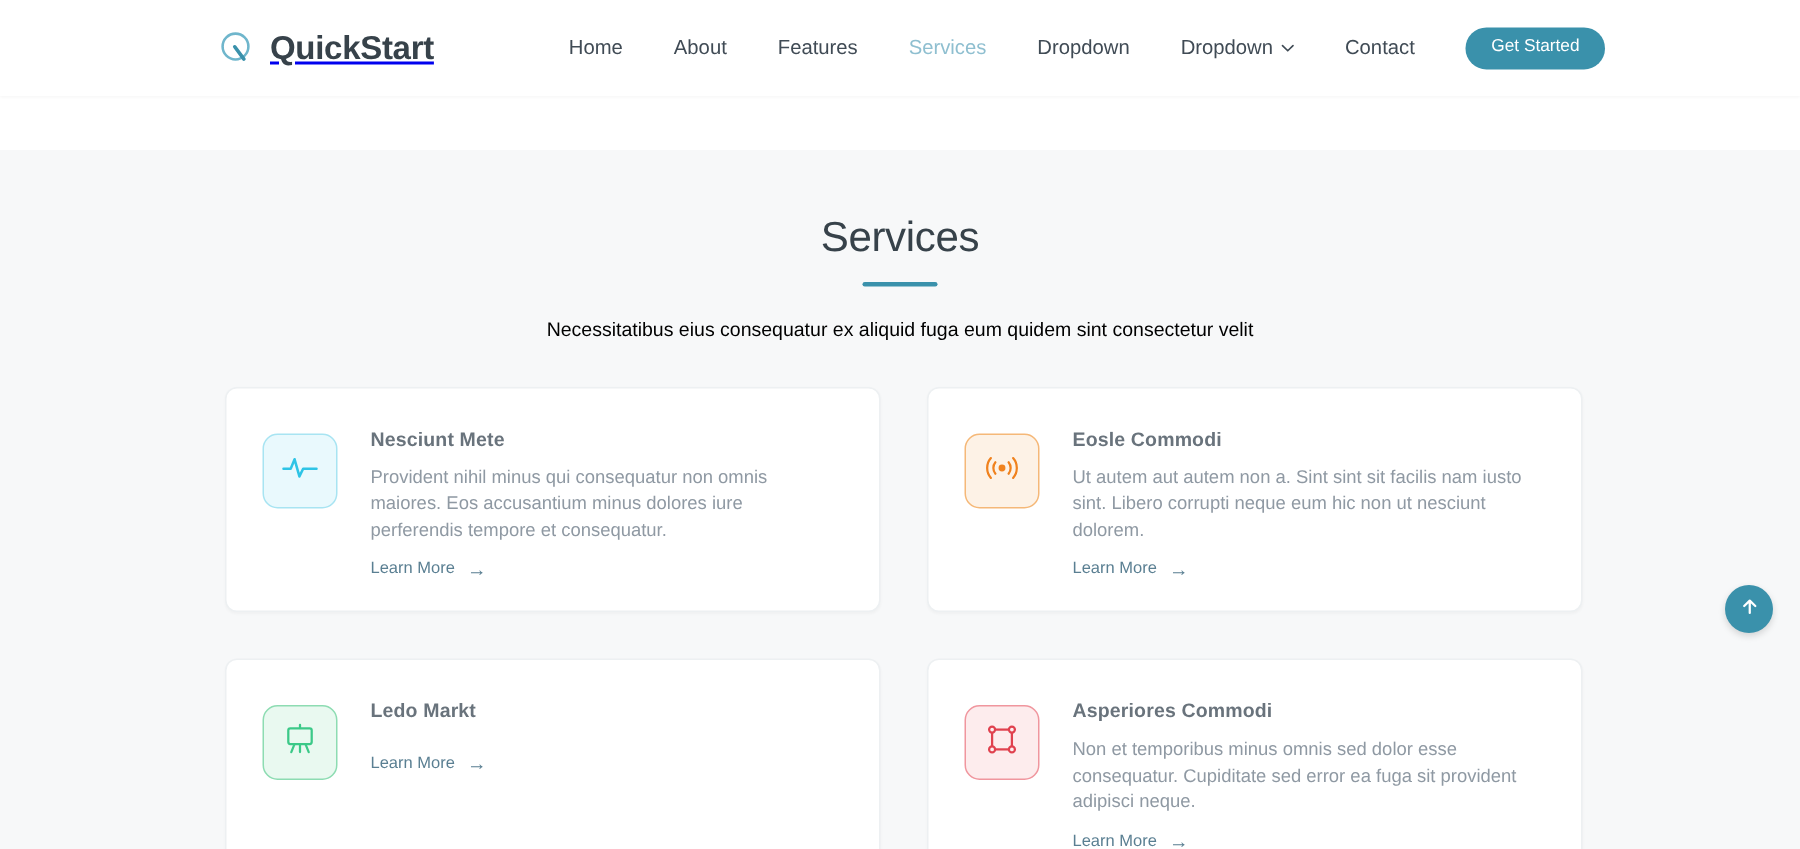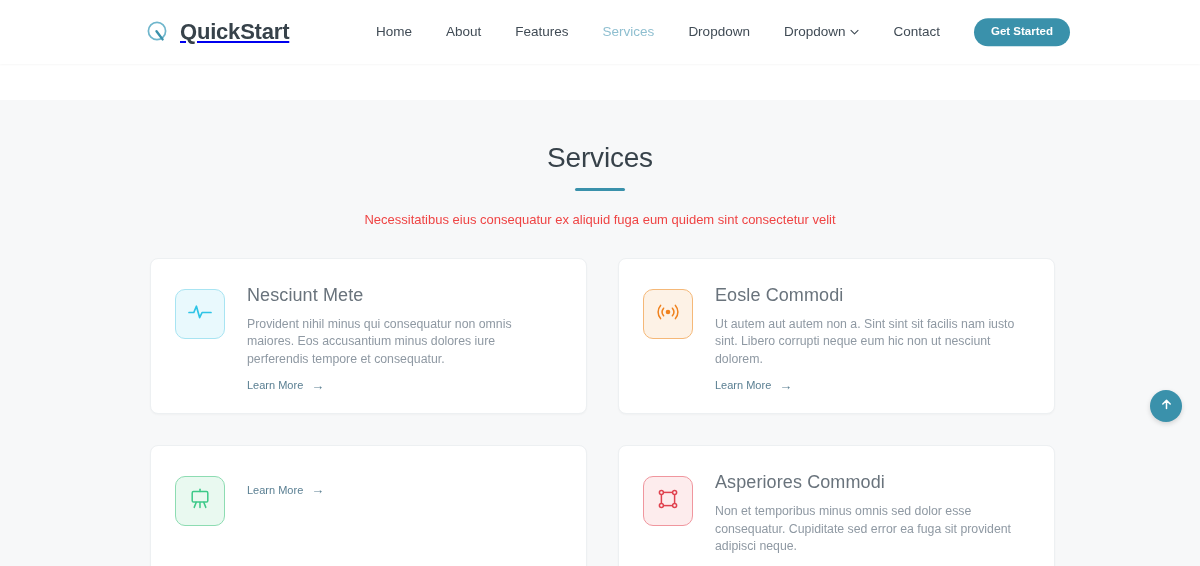--- a/index.html
+++ b/index.html
@@ -37,39 +37,39 @@
     font-size:13.5px; color:#404b55; padding:0 14px;
     text-decoration:none; white-space:nowrap; line-height:1;
   }
   .nav-link.active{ color:#8fbfd0; }
   .nav-drop{ display:flex; align-items:center; gap:5px; padding:0 14px; }
   .nav-drop .nav-link{ padding:0; }
   .chev{ display:block; }
   .cta{
     margin-left:14px;
     background:#3a91ab; color:#ffffff;
-    font-size:11.5px; font-weight:bold;
+    font-size:11.5px; font-weight:normal;
     padding:8px 17px; border-radius:40px; border:none;
     white-space:nowrap; line-height:1; cursor:pointer;
   }
 
   
   .gap{ position:absolute; top:64px; left:0; width:1200px; height:36px; background:#fff; }
   .section{ position:absolute; top:100px; left:0; width:1200px; height:466px; background:#f7f8f9; }
 
   .sec-title{
     text-align:center; font-size:28px; color:#37424a;
     font-weight:normal; padding-top:42px; letter-spacing:-.2px;
   }
   .sec-rule{
     width:50px; height:3px; background:#3a91ab;
     margin:14px auto 0; border-radius:2px;
   }
   .sec-sub{
-    text-align:center; font-size:13px; color:#ef4444;
+    text-align:center; font-size:13px; color:#000000;
     margin-top:21px;
   }
 
   
   .grid{
     position:absolute; top:158px; left:150px;
     width:905px;
     display:grid; grid-template-columns:437px 437px; gap:31px 31px;
   }
   .card{
@@ -82,21 +82,21 @@
     min-height:140px;
   }
   .tile{
     flex:0 0 auto;
     width:50px; height:50px; border-radius:10px;
     display:flex; align-items:center; justify-content:center;
     margin-top:4px;
   }
   .card-body{ flex:1 1 auto; min-width:0; }
   .card-title{
-    font-size:18px; color:#69737c; font-weight:normal;
+    font-size:13px; color:#69737c; font-weight:bold;
     letter-spacing:.1px; line-height:1.2; margin-bottom:9px;
   }
   .card-desc{
     font-size:12.3px; color:#8f99a3; line-height:1.42;
   }
   .learn{
     display:inline-flex; align-items:center; gap:8px;
     margin-top:11px; font-size:11px; color:#5a7f92;
     text-decoration:none; cursor:pointer;
   }
@@ -205,20 +205,21 @@
         <div class="tile" style="background:#e9f9f0;border:1px solid #8ddcb2;">
           <span>
             <svg width="26" height="26" viewBox="0 0 26 26" fill="none" xmlns="http://www.w3.org/2000/svg">
               <path d="M13 3.2 V5.4" stroke="#3cc988" stroke-width="1.5" stroke-linecap="round"></path>
               <rect x="5.2" y="5.6" width="15.6" height="10.4" rx="1.3" stroke="#3cc988" stroke-width="1.5"></rect>
               <path d="M9.2 16.4 L7.2 21.4 M13 16.4 V21.4 M16.8 16.4 L18.8 21.4" stroke="#3cc988" stroke-width="1.5" stroke-linecap="round"></path>
             </svg>
           </span>
         </div>
         <div class="card-body">
+          <div class="card-title">Ledo Markt</div>
           <a class="learn" href="#">
             <span>Learn More</span>
             <span class="arr">→</span>
           </a>
         </div>
       </div>
 
       <div class="card">
         <div class="tile" style="background:#fdeced;border:1px solid #f0969e;">
           <span>

